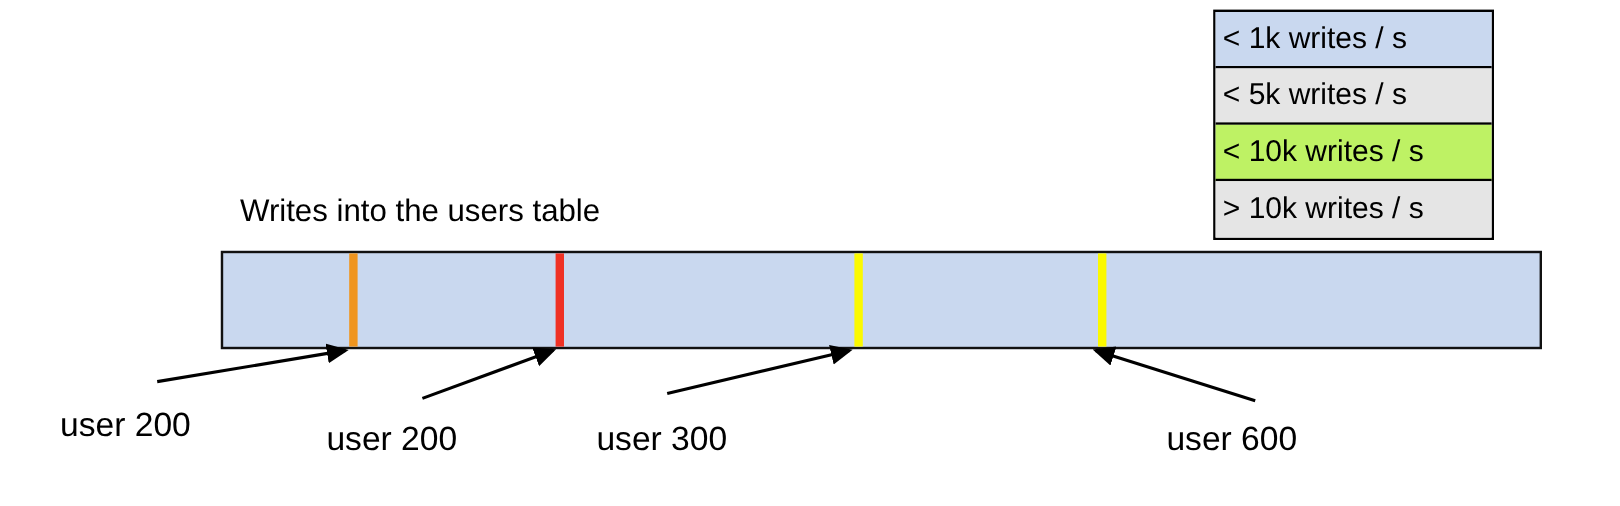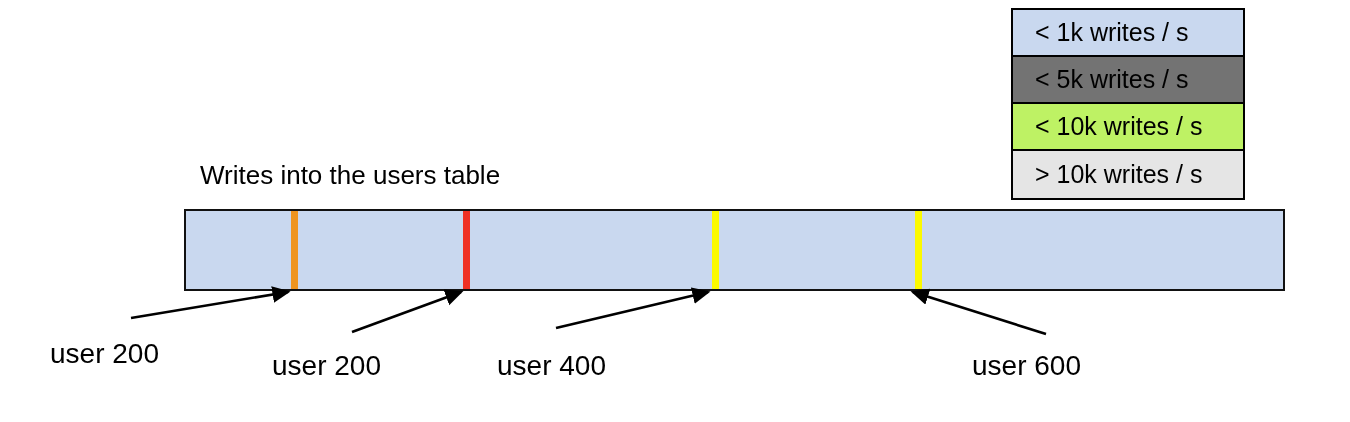--- a/index.html
+++ b/index.html
@@ -24,21 +24,21 @@
     width: 234px;
     border: 2px solid #000000;
     box-sizing: border-box;
   }
   .legend-row {
     height: 47px;
     box-sizing: border-box;
     border-bottom: 2px solid #000000;
     display: flex;
     align-items: center;
-    padding-left: 22px;
+    padding-left: 6px;
   }
   .legend-row:last-child {
     border-bottom: none;
   }
   .legend-label {
     font-size: 25px;
     color: #000000;
     line-height: 1;
     white-space: nowrap;
   }
@@ -91,21 +91,21 @@
 </style>
 </head>
 <body>
 
 <div id="canvas" style="background: rgb(255, 255, 255);">
 
   <div id="legend">
     <div class="legend-row" style="background: rgb(201, 216, 239);">
       <span class="legend-label">&lt; 1k writes / s</span>
     </div>
-    <div class="legend-row" style="background: #737373; text-align: right;">
+    <div class="legend-row" style="background: #e5e5e5; text-align: right;">
       <span class="legend-label">&lt; 5k writes / s</span>
     </div>
     <div class="legend-row" style="background: #bef264;">
       <span class="legend-label">&lt; 10k writes / s</span>
     </div>
     <div class="legend-row" style="background: #e5e5e5;">
       <span class="legend-label">&gt; 10k writes / s</span>
     </div>
   </div>
 
@@ -125,16 +125,16 @@
       </marker>
     </defs>
     <line stroke="#000000" stroke-width="2.6" marker-end="url(#arrowhead)" x1="131" y1="318" x2="288" y2="292"></line>
     <line stroke="#000000" stroke-width="2.6" marker-end="url(#arrowhead)" x1="352" y1="332" x2="461" y2="292"></line>
     <line stroke="#000000" stroke-width="2.6" marker-end="url(#arrowhead)" x1="556" y1="328" x2="708" y2="292"></line>
     <line stroke="#000000" stroke-width="2.6" marker-end="url(#arrowhead)" x1="1046" y1="334" x2="913" y2="292"></line>
   </svg>
 
   <div class="user-label" style="left: 50px; top: 338px;">user 200</div>
   <div class="user-label" style="left: 272px; top: 350px;">user 200</div>
-  <div class="user-label" style="left: 497px; top: 350px;">user 400</div>
+  <div class="user-label" style="left: 497px; top: 350px;">user 300</div>
   <div class="user-label" style="left: 972px; top: 350px;">user 600</div>
 
 </div>
 
 </body></html>

